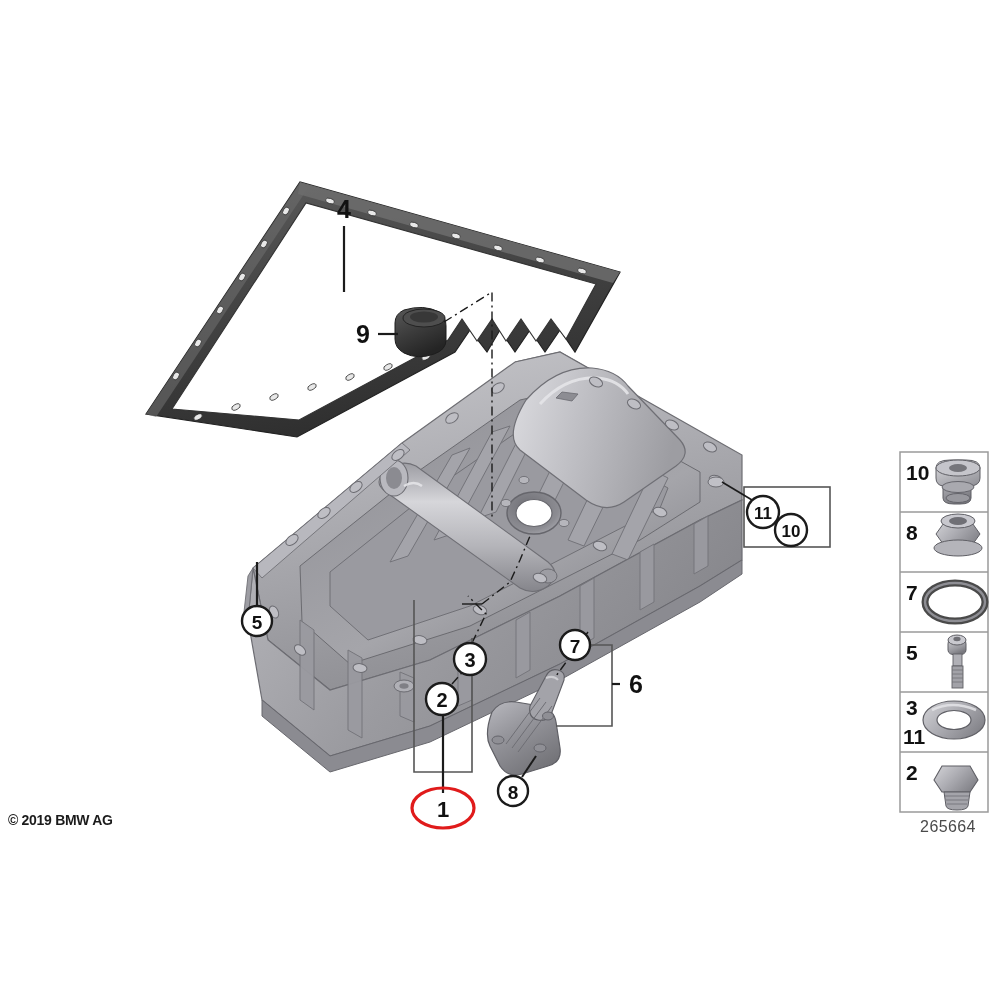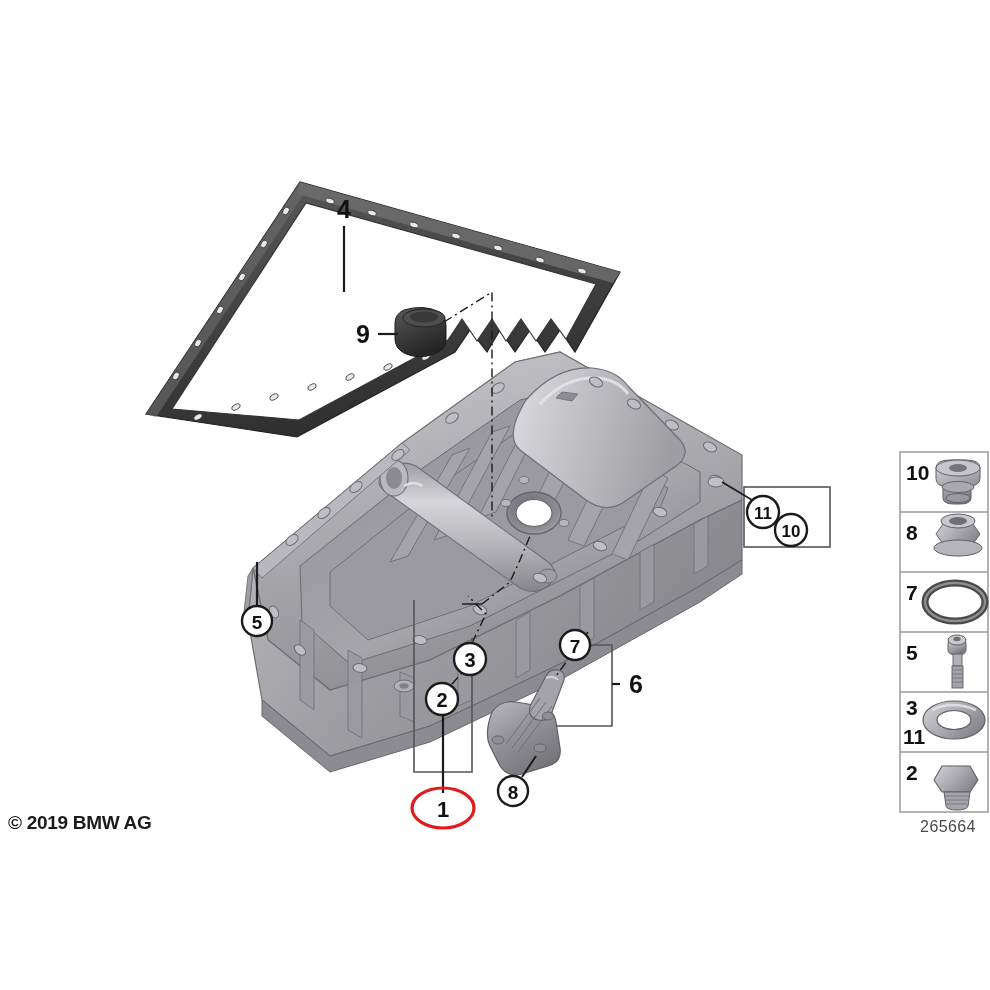--- a/index.html
+++ b/index.html
@@ -45,21 +45,21 @@
     fill: #111111;
     text-anchor: start;
     dominant-baseline: central;
   }
   .copyright {
     position: absolute;
     left: 8px;
     top: 812px;
     font-family: "Liberation Sans", sans-serif;
     font-weight: bold;
-    font-size: 19px;
+    font-size: 14px;
     color: #1b1b1b;
     letter-spacing: -0.3px;
     white-space: nowrap;
   }
   .diagram-id {
     position: absolute;
     left: 900px;
     top: 818px;
     width: 96px;
     text-align: center;

